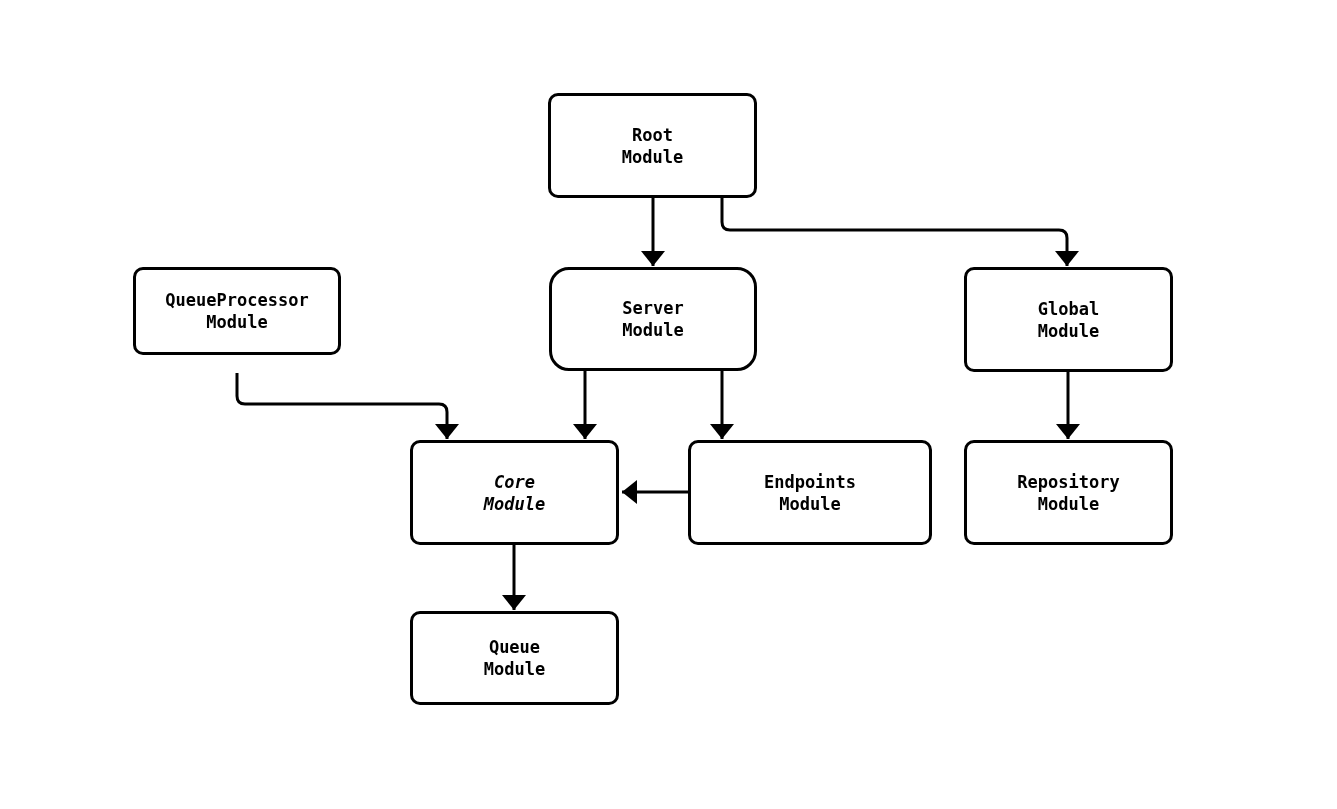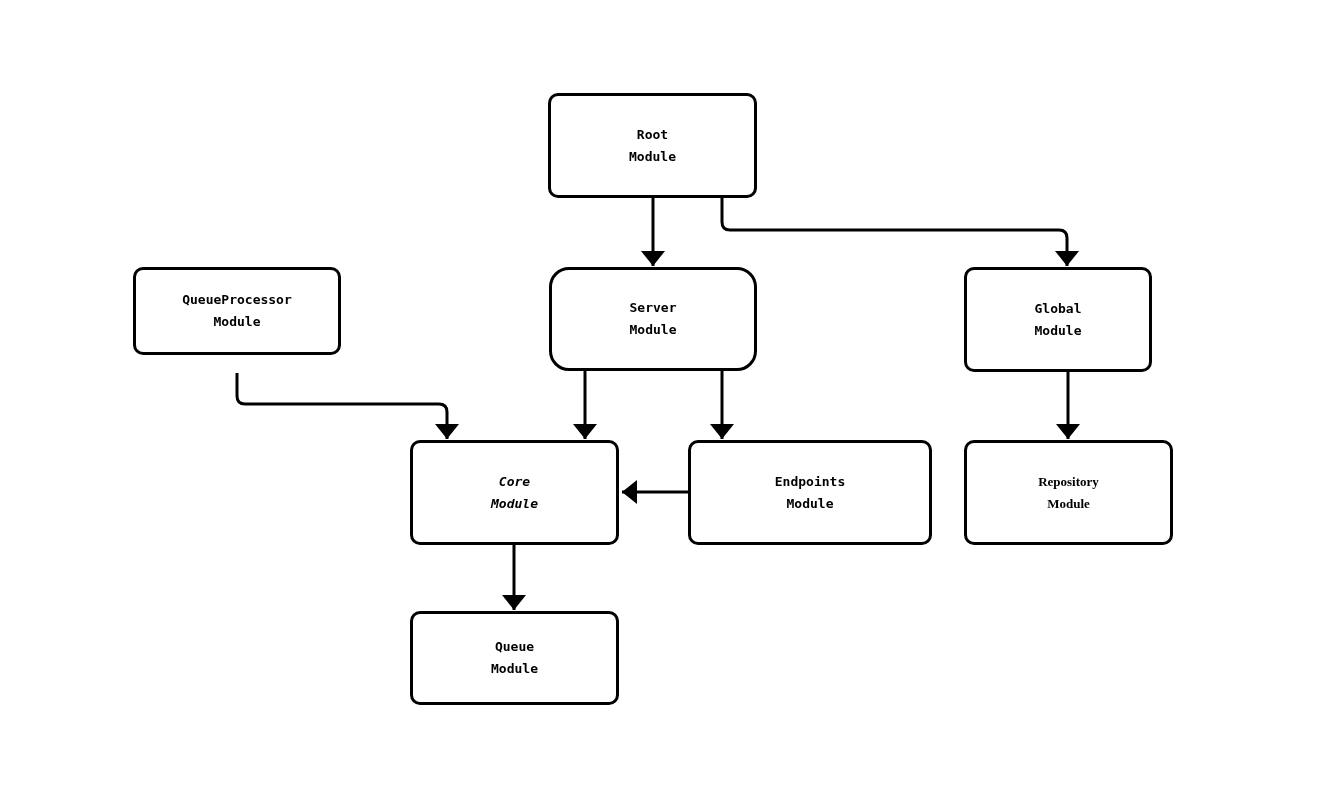--- a/index.html
+++ b/index.html
@@ -22,21 +22,21 @@
     box-sizing: border-box;
     background: #ffffff;
     border: 3px solid #000000;
     border-radius: 10px;
     display: flex;
     align-items: center;
     justify-content: center;
   }
   .node-label {
     font-weight: bold;
-    font-size: 13px;
+    font-size: 17px;
     line-height: 22px;
     text-align: center;
     white-space: pre-line;
     color: #000000;
   }
 </style>
 </head>
 <body>
 
 <div class="canvas">
@@ -73,36 +73,36 @@
   <div class="node" style="left:133px; top:267px; width:208px; height:88px;">
     <span class="node-label">QueueProcessor
 Module</span>
   </div>
 
   <div class="node" style="left:549px; top:267px; width:208px; height:104px;border-radius:20px;">
     <span class="node-label">Server
 Module</span>
   </div>
 
-  <div class="node" style="left:964px; top:267px; width:188px; height:105px;">
+  <div class="node" style="left:964px; top:267px; width:209px; height:105px;">
     <span class="node-label">Global
 Module</span>
   </div>
 
   <div class="node" style="left:410px; top:440px; width:209px; height:105px;font-style:italic;">
     <span class="node-label">Core
 Module</span>
   </div>
 
   <div class="node" style="left:688px; top:440px; width:244px; height:105px;">
     <span class="node-label">Endpoints
 Module</span>
   </div>
 
-  <div class="node" style="left:964px; top:440px; width:209px; height:105px;font-family:Liberation Serif, serif;">
+  <div class="node" style="left:964px; top:440px; width:209px; height:105px;">
     <span class="node-label">Repository
 Module</span>
   </div>
 
   <div class="node" style="left:410px; top:611px; width:209px; height:94px;">
     <span class="node-label">Queue
 Module</span>
   </div>
 
 </div>

